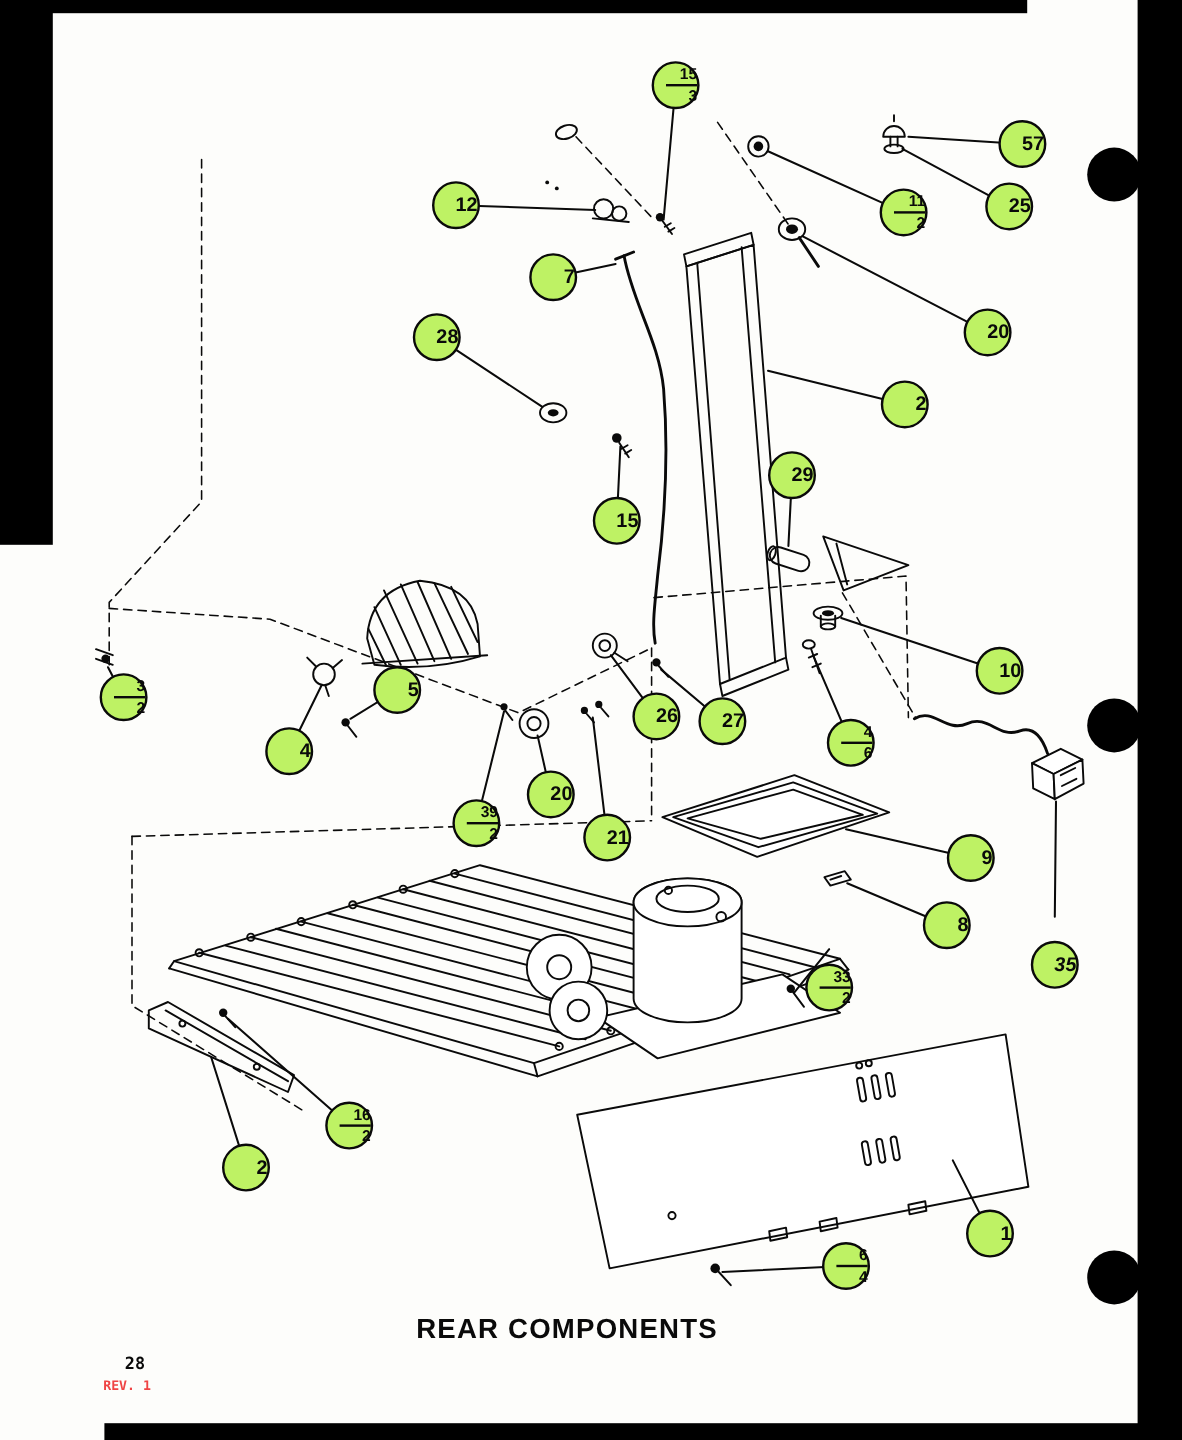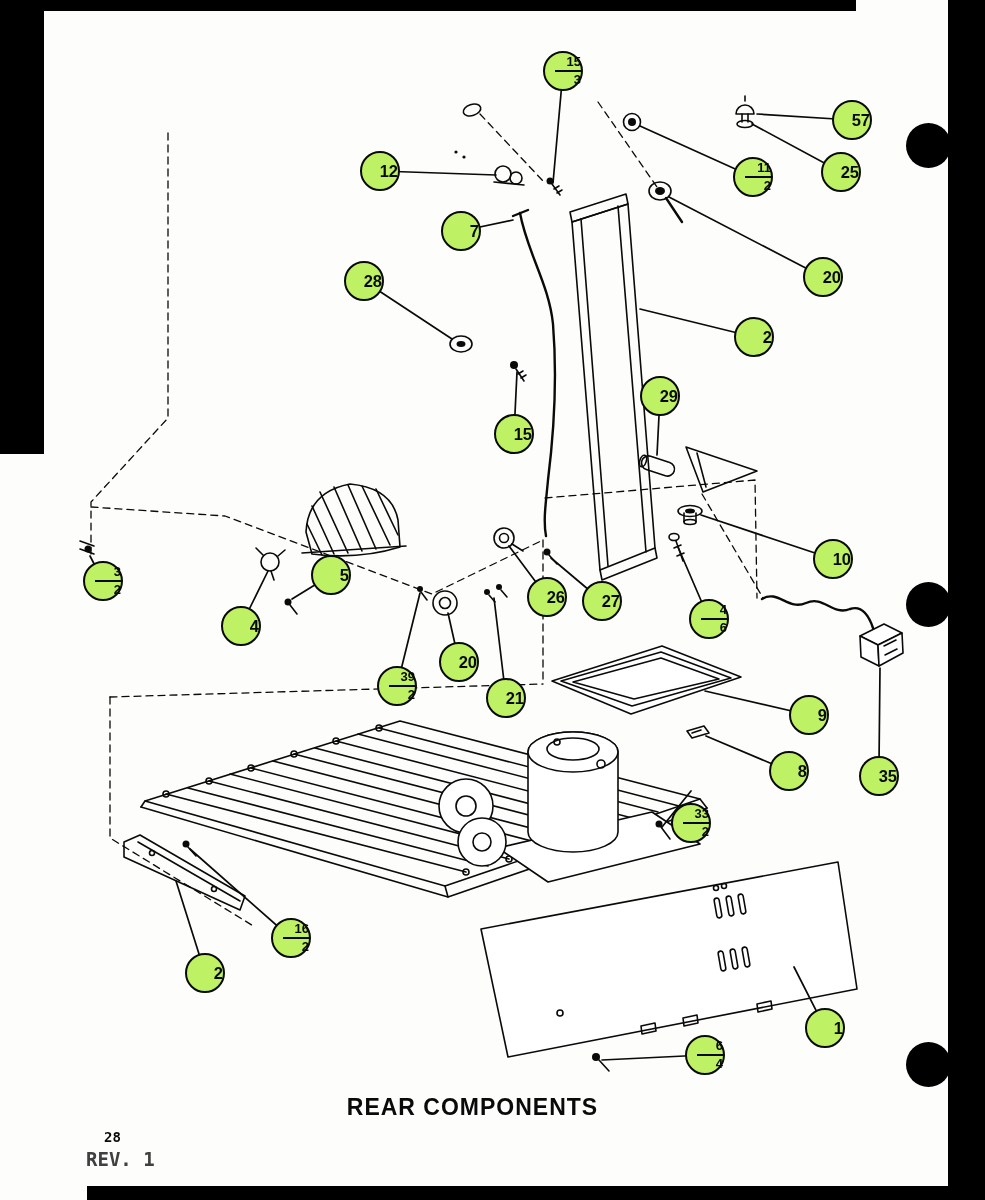--- a/index.html
+++ b/index.html
@@ -27,21 +27,21 @@
              background:#bef264; display:flex; flex-direction:column; align-items:flex-end; justify-content:center;
              font-weight:bold; font-size:16.5px; color:#0a0a0a; z-index:3; line-height:1; }
   .balloon.stacked { font-size:13px; line-height:1.05; }
   .balloon .frac-line { display:block; width:72%; border-top:2px solid #0a0a0a; margin:1px 0; }
 
   .title { position:absolute; left:0; top:1094px; width:945px; text-align:center;
            font-weight:bold; font-size:23px; letter-spacing:1px; color:#0a0a0a; }
   .pageno { position:absolute; left:104px; top:1129px; font-family:"DejaVu Sans Mono", monospace;
             font-size:14px; font-weight:bold; color:#0a0a0a; }
   .rev    { position:absolute; left:86px; top:1148px; font-family:"DejaVu Sans Mono", monospace;
-            font-size:19px; font-weight:bold; color:#404040; }
+            font-size:11px; font-weight:bold; color:#ef4444; }
 </style>
 </head>
 <body>
 
 <div class="page">
 
   <div class="scan scan-left"></div>
   <div class="scan scan-top"></div>
   <div class="scan scan-right"></div>
   <div class="scan scan-bottom"></div>
@@ -393,21 +393,21 @@
       </div>
       <div class="balloon" style="left: 486px; top: 678px;">
         <span>21</span>
       </div>
       <div class="balloon" style="left: 789px; top: 695px;">
         <span>9</span>
       </div>
       <div class="balloon" style="left: 769px; top: 751px;">
         <span>8</span>
       </div>
-      <div class="balloon" style="left: 859px; top: 756px;">
+      <div class="balloon" style="left: 859px; top: 784px; font-style: italic;">
         <span>35</span>
       </div>
       <div class="balloon stacked" style="left: 671px; top: 771px; margin-top: 32px;">
         <span>33</span>
         <span class="frac-line"></span>
         <span>2</span>
       </div>
       <div class="balloon stacked" style="left: 271px; top: 918px;">
         <span>16</span>
         <span class="frac-line"></span>

